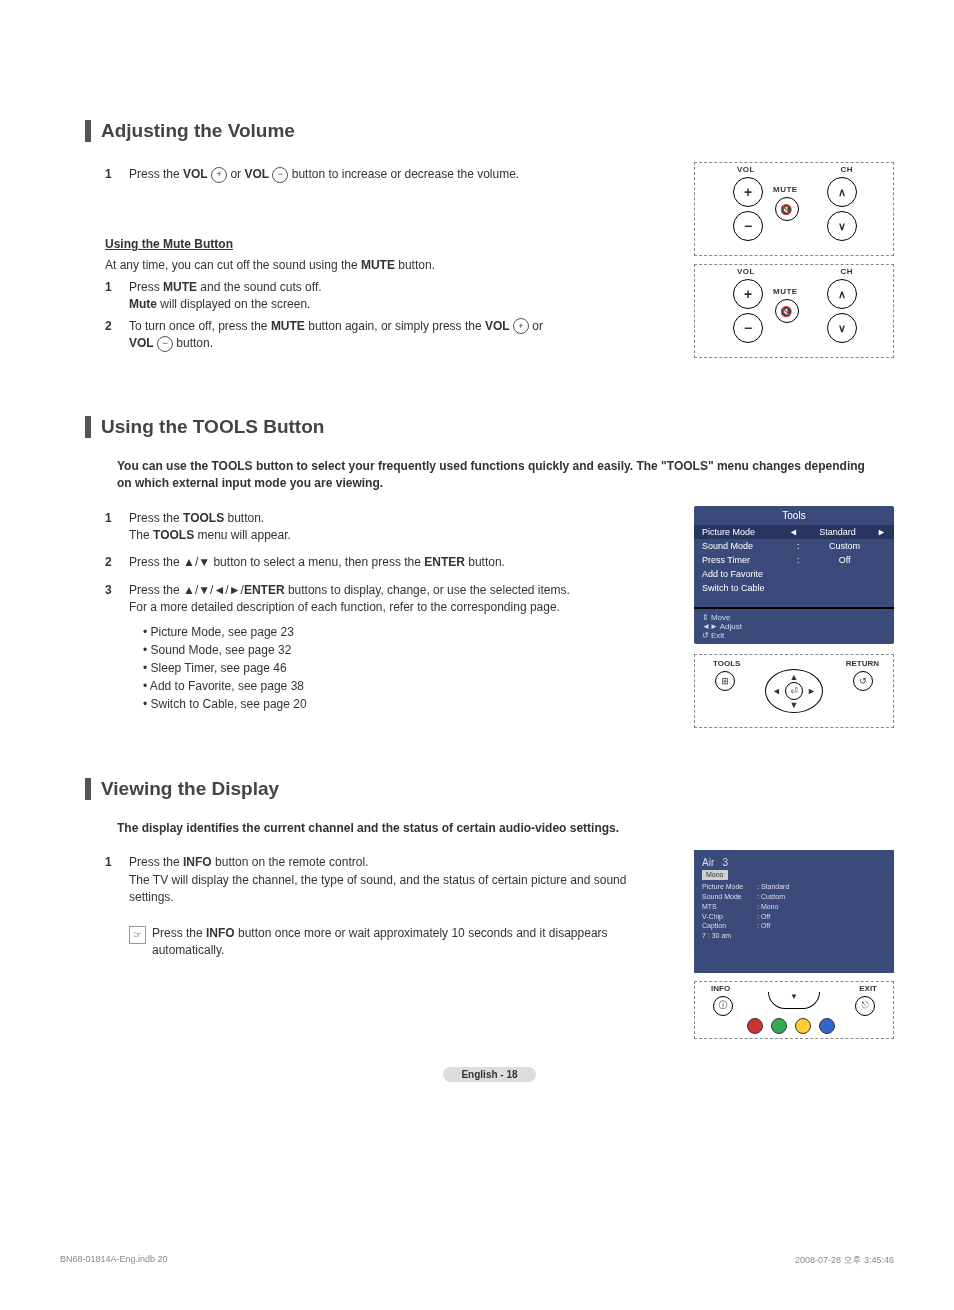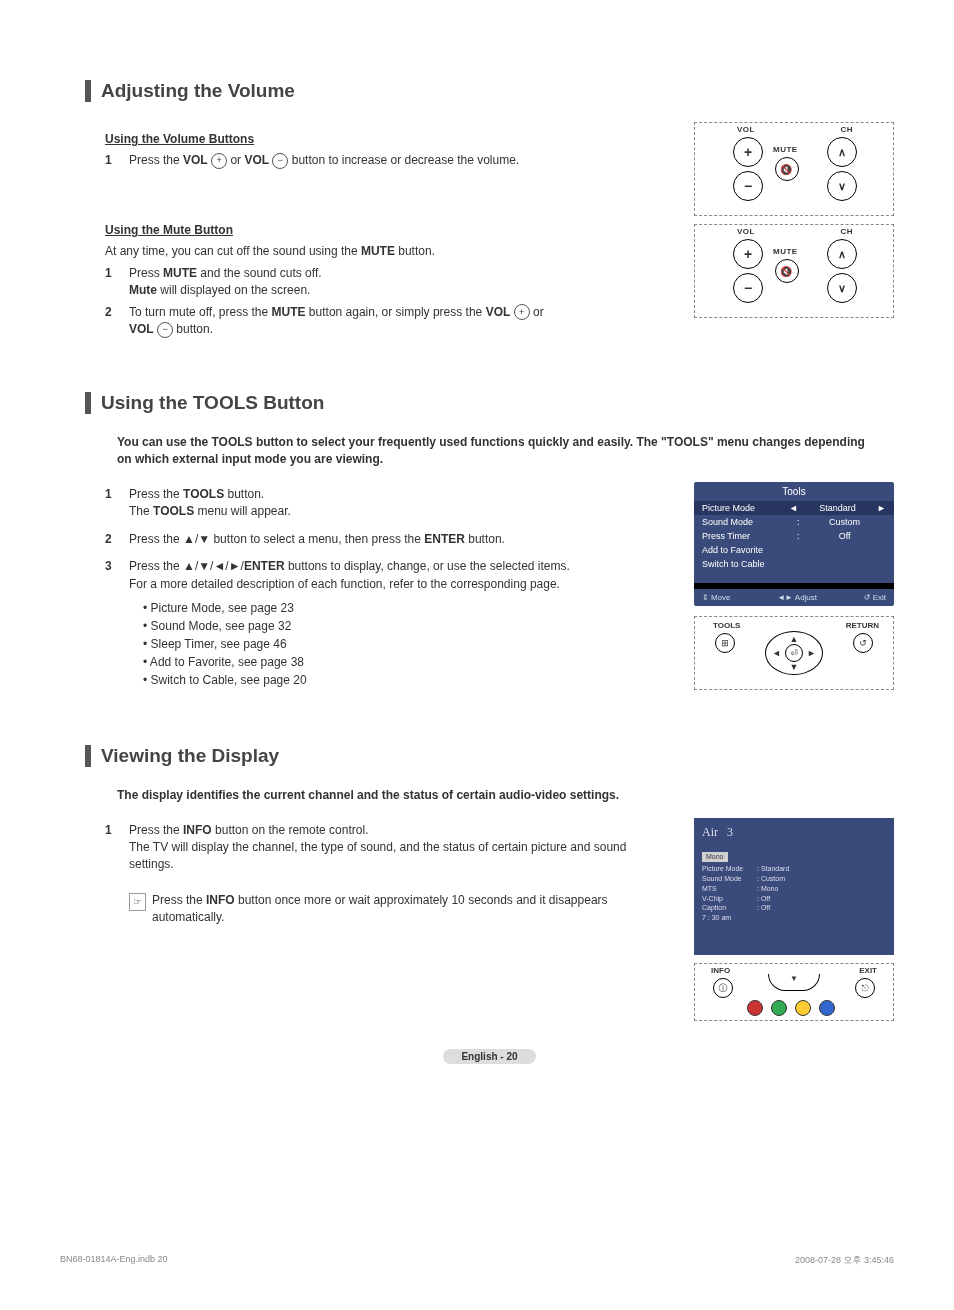--- a/index.html
+++ b/index.html
@@ -5,21 +5,21 @@
   body {
     margin: 0;
     padding: 0;
     font-family: Arial, Helvetica, sans-serif;
     font-size: 12px;
     color: #333;
     background: #fff;
     width: 954px;
   }
   .page {
-    padding: 80px 60px 40px 85px;
+    padding: 120px 60px 40px 85px;
     position: relative;
     box-sizing: border-box;
     min-height: 1250px;
   }
   .section-title {
     font-size: 19px;
     font-weight: bold;
     color: #444;
     border-left: 6px solid #555;
     padding-left: 10px;
@@ -130,21 +130,22 @@
   .tools-row .tname { flex: 1.1; }
   .tools-row .tcolon { width: 10px; text-align: center; }
   .tools-row .tval { flex: 1; text-align: center; }
   .tools-row.selected { background: #283560; }
   .tools-footer {
     display: flex;
     justify-content: space-between;
     padding: 4px 8px;
     font-size: 8px;
     color: #cde;
-    border-top: 6px solid #000000;
+    border-top: 2px solid #000000;
+    flex-direction: column;
   }
   .nav-panel {
     border: 1px dashed #888;
     margin-top: 10px;
     padding: 6px;
     height: 60px;
     position: relative;
   }
   .nav-label {
     position: absolute;
@@ -176,21 +177,21 @@
     justify-content: center;
     font-size: 9px;
   }
   .info-display {
     background: #3a4a7a;
     color: #dde;
     font-size: 7px;
     padding: 6px 8px;
     line-height: 1.4;
   }
-  .info-display .air { font-size: 12px; margin-bottom: 12px; font-family: Liberation Serif, serif; }
+  .info-display .air { font-size: 10px; margin-bottom: 0; }
   .info-display .mono { background: #d0d0d0; color: #333; display: inline-block; padding: 0 4px; font-size: 7px; margin-bottom: 2px; }
   .info-row { display: flex; }
   .info-row .k { width: 55px; }
   .info-panel-buttons {
     border: 1px dashed #888;
     margin-top: 8px;
     padding: 4px;
     height: 48px;
     position: relative;
   }
@@ -232,21 +233,20 @@
   .section-gap { height: 50px; }
 </style>
 </head>
 <body>
 
 <div class="page">
 
   <div class="section-title">Adjusting the Volume</div>
   <div class="two-col">
     <div class="left-col">
-      <div class="sub-heading">Using the Volume Buttons</div>
       <div class="olrow">
         <div class="olnum">1</div>
         <div class="olcontent">
           <span>Press the </span><b>VOL</b> <span class="inline-circ">+</span><span> or </span><b>VOL</b> <span class="inline-circ">−</span><span> button to increase or decrease the volume.</span>
         </div>
       </div>
 
       <div style="height:40px"></div>
 
       <div class="sub-heading">Using the Mute Button</div>
@@ -256,21 +256,21 @@
       <div class="olrow">
         <div class="olnum">1</div>
         <div class="olcontent">
           <span>Press </span><b>MUTE</b><span> and the sound cuts off.</span><br>
           <b>Mute</b><span> will displayed on the screen.</span>
         </div>
       </div>
       <div class="olrow">
         <div class="olnum">2</div>
         <div class="olcontent">
-          <span>To turn mute off, press the </span><b>MUTE</b><span> button again, or simply press the </span><b>VOL</b> <span class="inline-circ">+</span><span> or </span><br><b>VOL</b> <span class="inline-circ">−</span><span> button.</span>
+          <span>To turn once off, press the </span><b>MUTE</b><span> button again, or simply press the </span><b>VOL</b> <span class="inline-circ">+</span><span> or </span><br><b>VOL</b> <span class="inline-circ">−</span><span> button.</span>
         </div>
       </div>
     </div>
 
     <div class="right-col">
 
       <div class="remote-panel">
         <span class="rlabel" style="left:42px; top:2px;">VOL</span>
         <span class="rlabel" style="right:40px; top:2px;">CH</span>
         <span class="rlabel" style="left:78px; top:22px;">MUTE</span>
@@ -433,19 +433,19 @@
         <div class="sbtn" style="right:18px; top:14px;">⎋</div>
         <div style="position:absolute; left:50%; top:10px; transform:translateX(-50%); width:50px; height:16px; border:1.5px solid #000; border-top:none; border-radius:0 0 30px 30px; font-size:8px; text-align:center;">▼</div>
         <div class="color-btn" style="left:52px; bottom:4px; background:#c33;"></div>
         <div class="color-btn" style="left:76px; bottom:4px; background:#3a5;"></div>
         <div class="color-btn" style="left:100px; bottom:4px; background:#fc3;"></div>
         <div class="color-btn" style="left:124px; bottom:4px; background:#36c;"></div>
       </div>
     </div>
   </div>
 
-  <div class="page-num"><span>English - 20</span></div>
+  <div class="page-num"><span>English - 18</span></div>
 </div>
 
 <div class="footer">
   <span>BN68-01814A-Eng.indb   20</span>
   <span>2008-07-28   오후 3:45:46</span>
 </div>
 
 </body></html>

